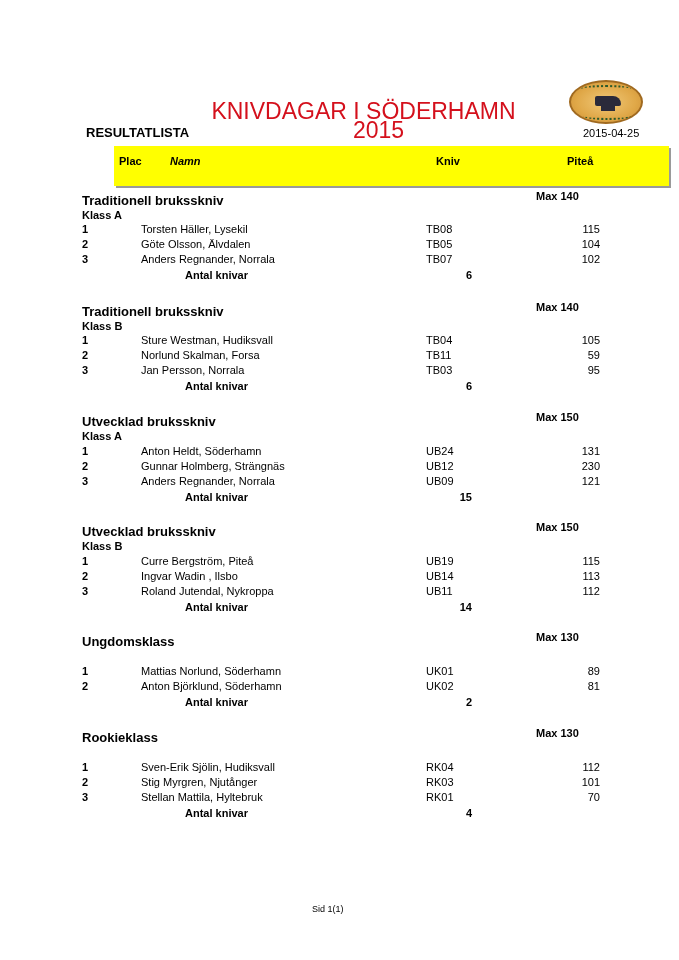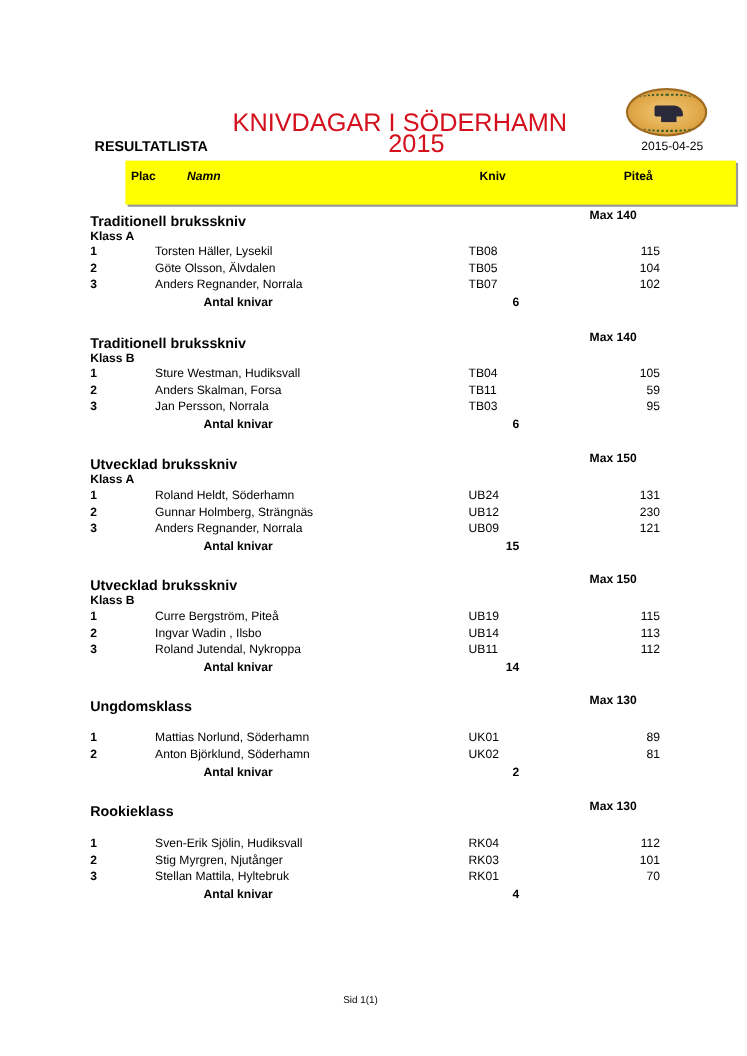--- a/index.html
+++ b/index.html
@@ -87,21 +87,21 @@
   <div class="sec-max">Max 140</div>
   <div class="sec-class">Klass B</div>
   <div class="row" style="top:30px;">
     <span class="plac">1</span>
     <span class="name">Sture Westman, Hudiksvall</span>
     <span class="kniv">TB04</span>
     <span class="poang">105</span>
   </div>
   <div class="row" style="top:45px;">
     <span class="plac">2</span>
-    <span class="name">Anders Skalman, Forsa</span>
+    <span class="name">Norlund Skalman, Forsa</span>
     <span class="kniv">TB11</span>
     <span class="poang">59</span>
   </div>
   <div class="row" style="top:60px;">
     <span class="plac">3</span>
     <span class="name">Jan Persson, Norrala</span>
     <span class="kniv">TB03</span>
     <span class="poang">95</span>
   </div>
   <div class="count" style="top:76px;">
@@ -109,21 +109,21 @@
     <span class="val">6</span>
   </div>
 </div>
 
 <div class="section" style="top:414px;">
   <div class="sec-title">Utvecklad bruksskniv</div>
   <div class="sec-max">Max 150</div>
   <div class="sec-class">Klass A</div>
   <div class="row" style="top:31px;">
     <span class="plac">1</span>
-    <span class="name">Roland Heldt, Söderhamn</span>
+    <span class="name">Anton Heldt, Söderhamn</span>
     <span class="kniv">UB24</span>
     <span class="poang">131</span>
   </div>
   <div class="row" style="top:46px;">
     <span class="plac">2</span>
     <span class="name">Gunnar Holmberg, Strängnäs</span>
     <span class="kniv">UB12</span>
     <span class="poang">230</span>
   </div>
   <div class="row" style="top:61px;">

